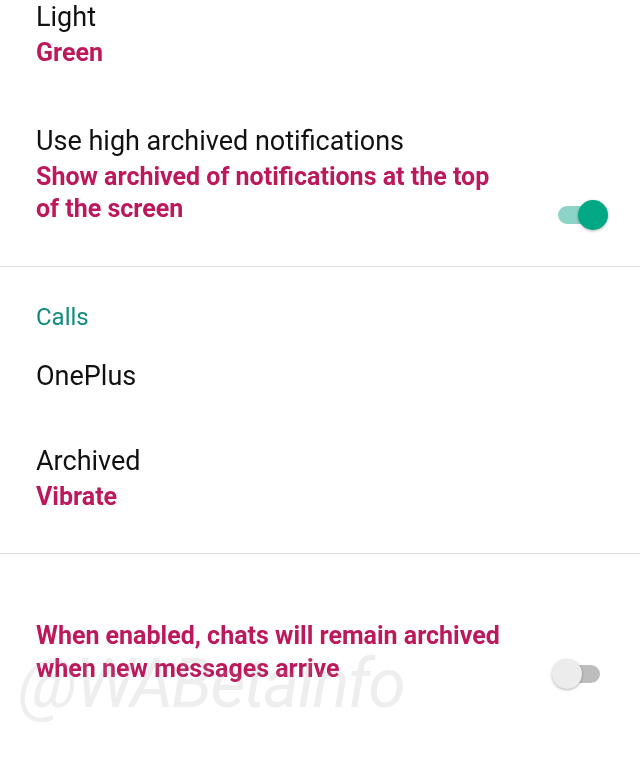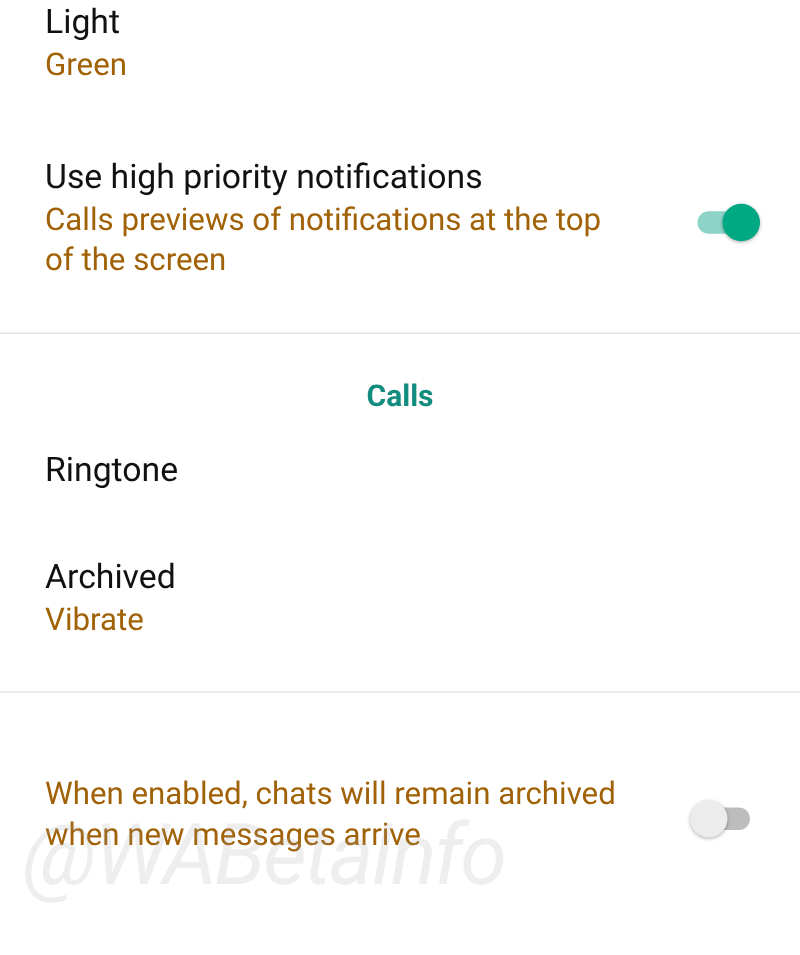--- a/index.html
+++ b/index.html
@@ -14,45 +14,44 @@
       height: 764px;
       overflow: hidden;
       position: relative;
     }
     .container {
       width: 100%;
     }
     .setting-item {
       padding: 0 36px;
       display: flex;
-      align-items: center;
+      align-items: flex-end;
       justify-content: space-between;
     }
     .setting-content {
       flex: 1;
     }
     .setting-title {
       font-size: 27px;
       color: #111;
       font-weight: 400;
       line-height: 1.3;
     }
     .setting-subtitle {
       font-size: 25px;
-      color: #a16207;
-      font-weight: 400;
+      color: #be185d;
+      font-weight: 700;
       line-height: 1.3;
       margin-top: 2px;
     }
     .section-header {
       font-size: 24px;
       color: #128C7E;
-      font-weight: 700;
+      font-weight: 400;
       padding: 0 36px;
-      text-align: center;
     }
     .divider {
       height: 1px;
       background: #e0e0e0;
       width: 100%;
     }
     .toggle {
       position: relative;
       width: 50px;
       height: 22px;
@@ -110,40 +109,40 @@
     <div class="setting-content">
       <div class="setting-title">Light</div>
       <div class="setting-subtitle">Green</div>
     </div>
   </div>
 
   <div style="height:54px;"></div>
 
   <div class="setting-item">
     <div class="setting-content" style="padding-right:20px;">
-      <div class="setting-title">Use high priority notifications</div>
-      <div class="setting-subtitle" style="max-width:470px;">Calls previews of notifications at the top of the screen</div>
+      <div class="setting-title">Use high archived notifications</div>
+      <div class="setting-subtitle" style="max-width:470px;">Show archived of notifications at the top of the screen</div>
     </div>
     <div class="toggle toggle-on">
       <div class="toggle-track"></div>
       <div class="toggle-thumb"></div>
     </div>
   </div>
 
   <div style="height:40px;"></div>
   <div class="divider"></div>
   <div style="height:36px;"></div>
 
   <div class="section-header">Calls</div>
 
   <div style="height:28px;"></div>
 
   <div class="setting-item">
     <div class="setting-content">
-      <div class="setting-title">Ringtone</div>
+      <div class="setting-title">OnePlus</div>
     </div>
   </div>
 
   <div style="height:50px;"></div>
 
   <div class="setting-item">
     <div class="setting-content">
       <div class="setting-title">Archived</div>
       <div class="setting-subtitle">Vibrate</div>
     </div>

